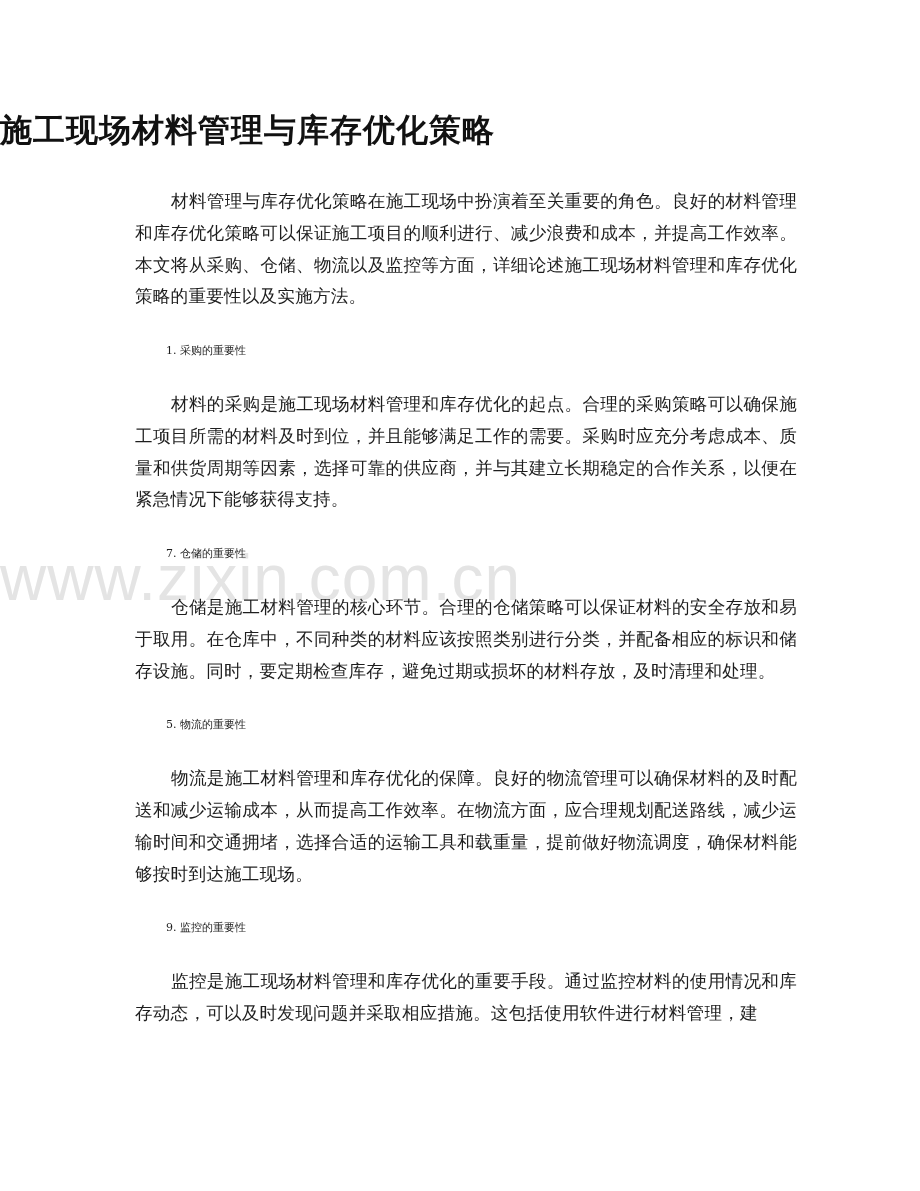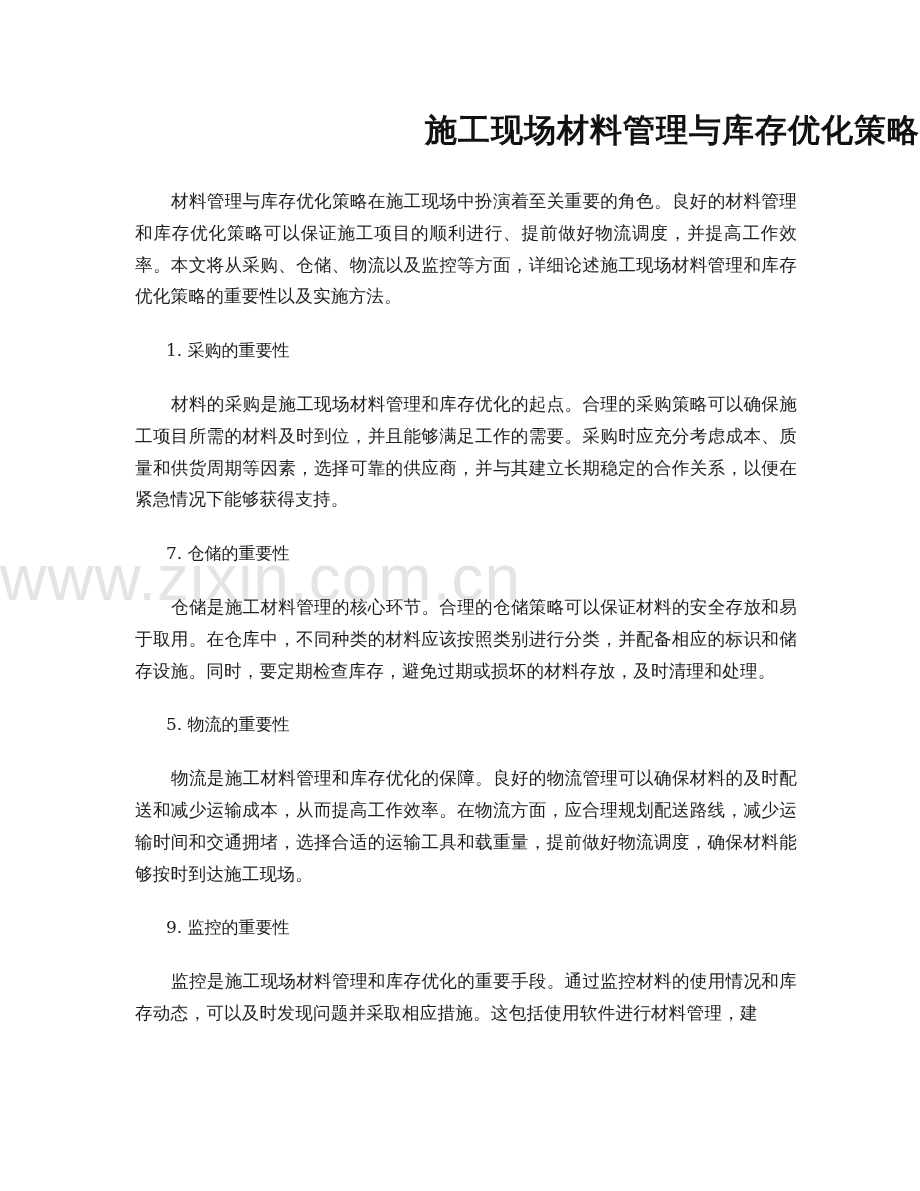--- a/index.html
+++ b/index.html
@@ -20,21 +20,21 @@
       top: 0;
       width: 920px;
       height: 1191px;
       background: #ffffff;
     }
     .doc-title {
       position: absolute;
       left: 0;
       top: 108px;
       width: 920px;
-      text-align: right;
+      text-align: left;
       font-family: "DejaVu Sans", "Liberation Sans", sans-serif;
       font-weight: bold;
       font-size: 32px;
       line-height: 44px;
       letter-spacing: 1px;
       color: #111111;
       margin: 0;
     }
     .content {
       position: absolute;
@@ -49,21 +49,21 @@
     .para {
       margin: 0 0 22px 0;
       text-indent: 36px;
       text-align: justify;
       text-justify: inter-character;
       letter-spacing: 0.2px;
     }
     .heading {
       margin: 0 0 22px 0;
       padding-left: 31px;
-      font-size: 17px;
+      font-size: 11px;
     }
     .watermark {
       position: absolute;
       left: 0;
       top: 538px;
       width: 920px;
       text-align: left;
       font-family: "Liberation Sans", "DejaVu Sans", sans-serif;
       font-size: 64px;
       line-height: 80px;
@@ -79,21 +79,21 @@
 <body>
 
 <div class="page">
 
   <div class="watermark">www.zixin.com.cn</div>
 
   <h1 class="doc-title">施工现场材料管理与库存优化策略</h1>
 
   <div class="content">
 
-    <p class="para">材料管理与库存优化策略在施工现场中扮演着至关重要的角色。良好的材料管理和库存优化策略可以保证施工项目的顺利进行、提前做好物流调度，并提高工作效率。本文将从采购、仓储、物流以及监控等方面，详细论述施工现场材料管理和库存优化策略的重要性以及实施方法。</p>
+    <p class="para">材料管理与库存优化策略在施工现场中扮演着至关重要的角色。良好的材料管理和库存优化策略可以保证施工项目的顺利进行、减少浪费和成本，并提高工作效率。本文将从采购、仓储、物流以及监控等方面，详细论述施工现场材料管理和库存优化策略的重要性以及实施方法。</p>
 
     <div>
       <p class="heading">1. 采购的重要性</p>
       <p class="para">材料的采购是施工现场材料管理和库存优化的起点。合理的采购策略可以确保施工项目所需的材料及时到位，并且能够满足工作的需要。采购时应充分考虑成本、质量和供货周期等因素，选择可靠的供应商，并与其建立长期稳定的合作关系，以便在紧急情况下能够获得支持。</p>
     </div>
 
     <div>
       <p class="heading">7. 仓储的重要性</p>
       <p class="para">仓储是施工材料管理的核心环节。合理的仓储策略可以保证材料的安全存放和易于取用。在仓库中，不同种类的材料应该按照类别进行分类，并配备相应的标识和储存设施。同时，要定期检查库存，避免过期或损坏的材料存放，及时清理和处理。</p>
     </div>

